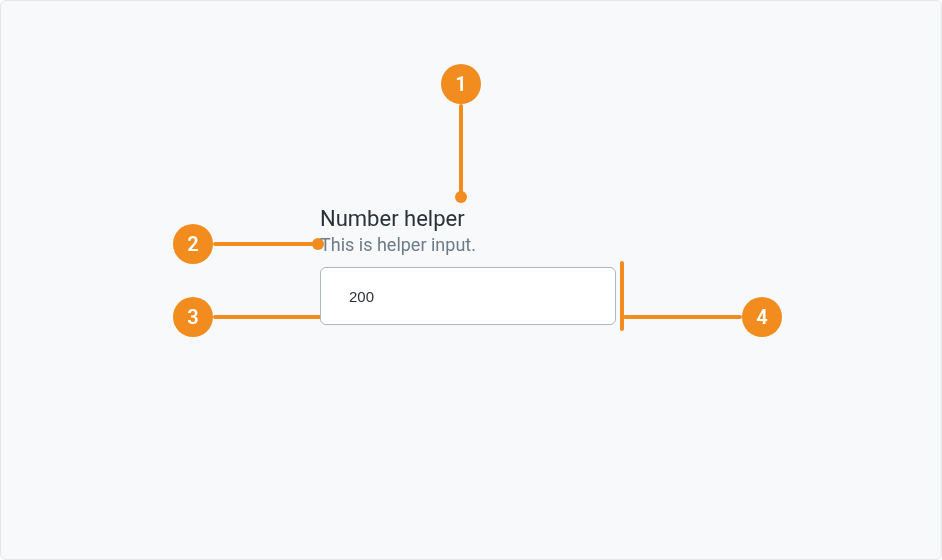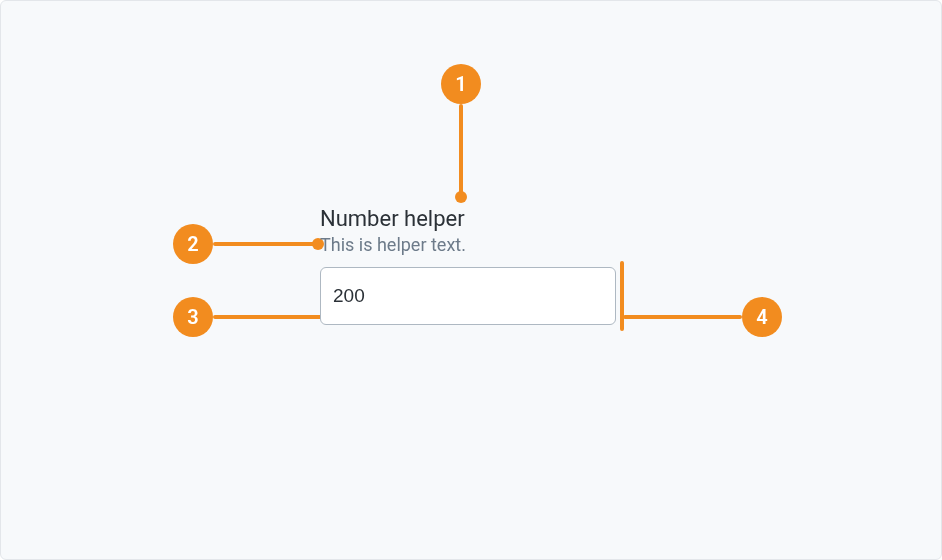--- a/index.html
+++ b/index.html
@@ -37,23 +37,23 @@
   .ni-field {
     position: relative;
     margin-top: 12px;
   }
   .ni-input {
     width: 296px;
     height: 58px;
     border: 1px solid #aeb8c2;
     border-radius: 6px;
     background: #ffffff;
-    font-size: 19px;
+    font-size: 15px;
     color: #2b3137;
-    padding: 0 12px;
+    padding: 0 28px;
     outline: none;
   }
   .ni-caret {
     position: absolute;
     top: -6px;
     left: 300px;
     width: 4px;
     height: 70px;
     background: #f28c1f;
     border-radius: 2px;
@@ -116,20 +116,20 @@
   <div class="line-h" style="left:212px; top:314px; width:117px;"></div>
   <div class="dot" style="left:326px; top:310px;"></div>
 
   <div class="line-h" style="left:622px; top:314px; width:119px;"></div>
   <div class="badge" style="left:741px; top:296px;">
     <span>4</span>
   </div>
 
   <div class="ni-wrap">
     <div class="ni-label">Number helper</div>
-    <div class="ni-helper">This is helper text.</div>
+    <div class="ni-helper">This is helper input.</div>
     <div class="ni-field">
       <input class="ni-input" type="text" value="200" style="">
       <div class="ni-caret"></div>
     </div>
   </div>
 
 </div>
 
 </body></html>

